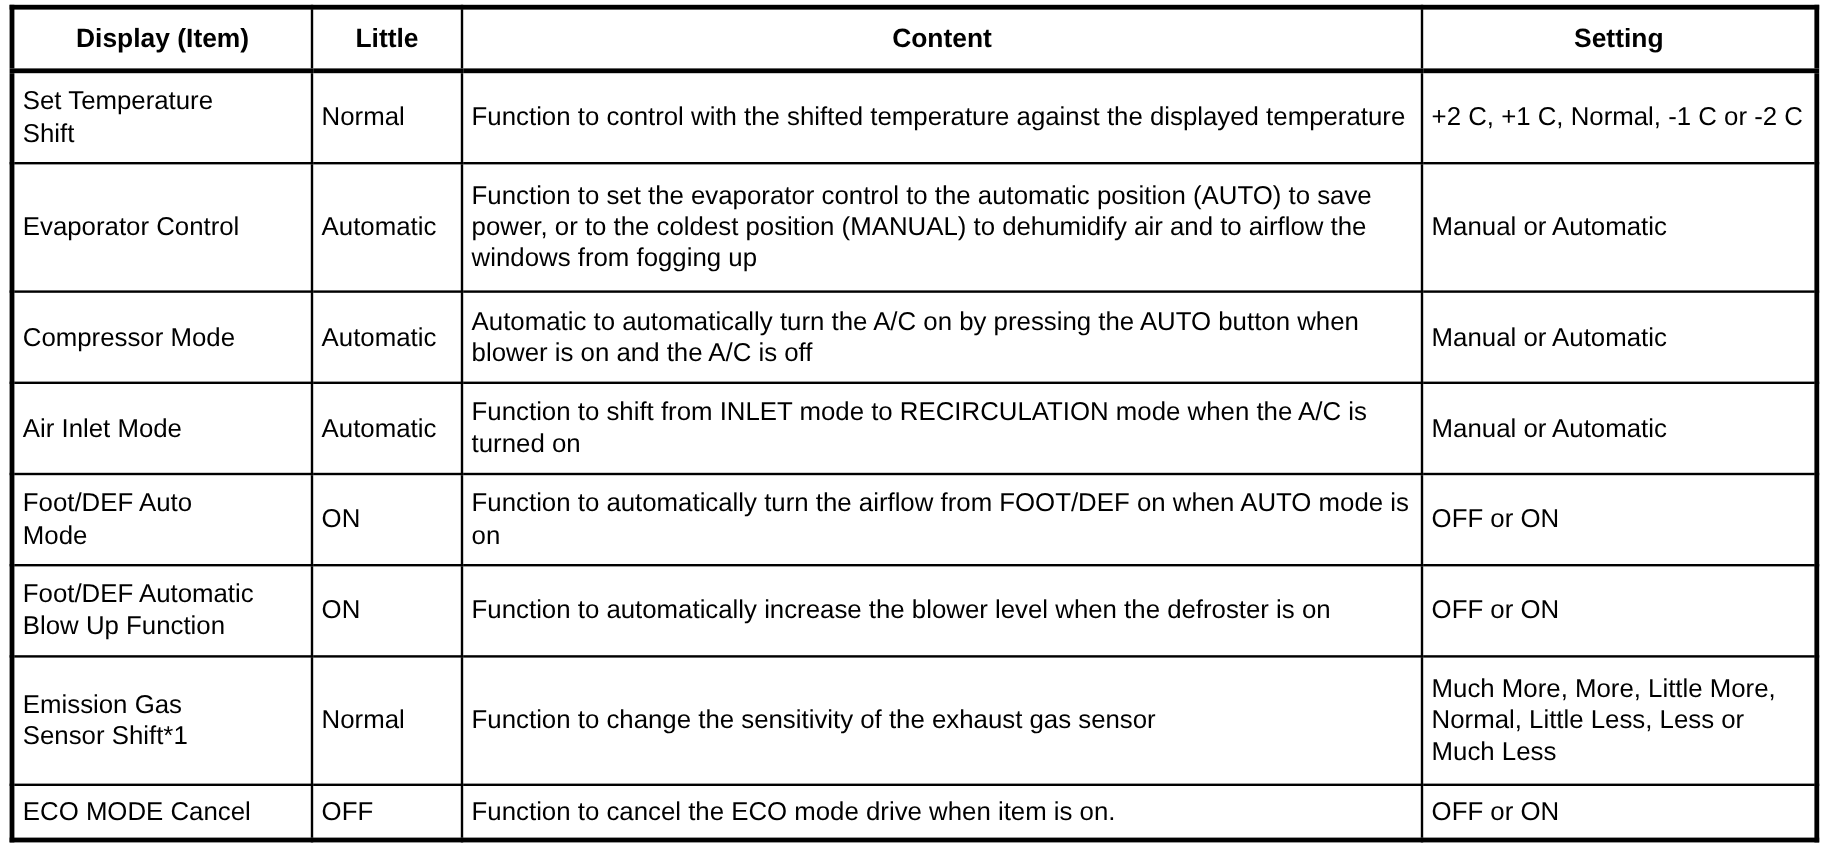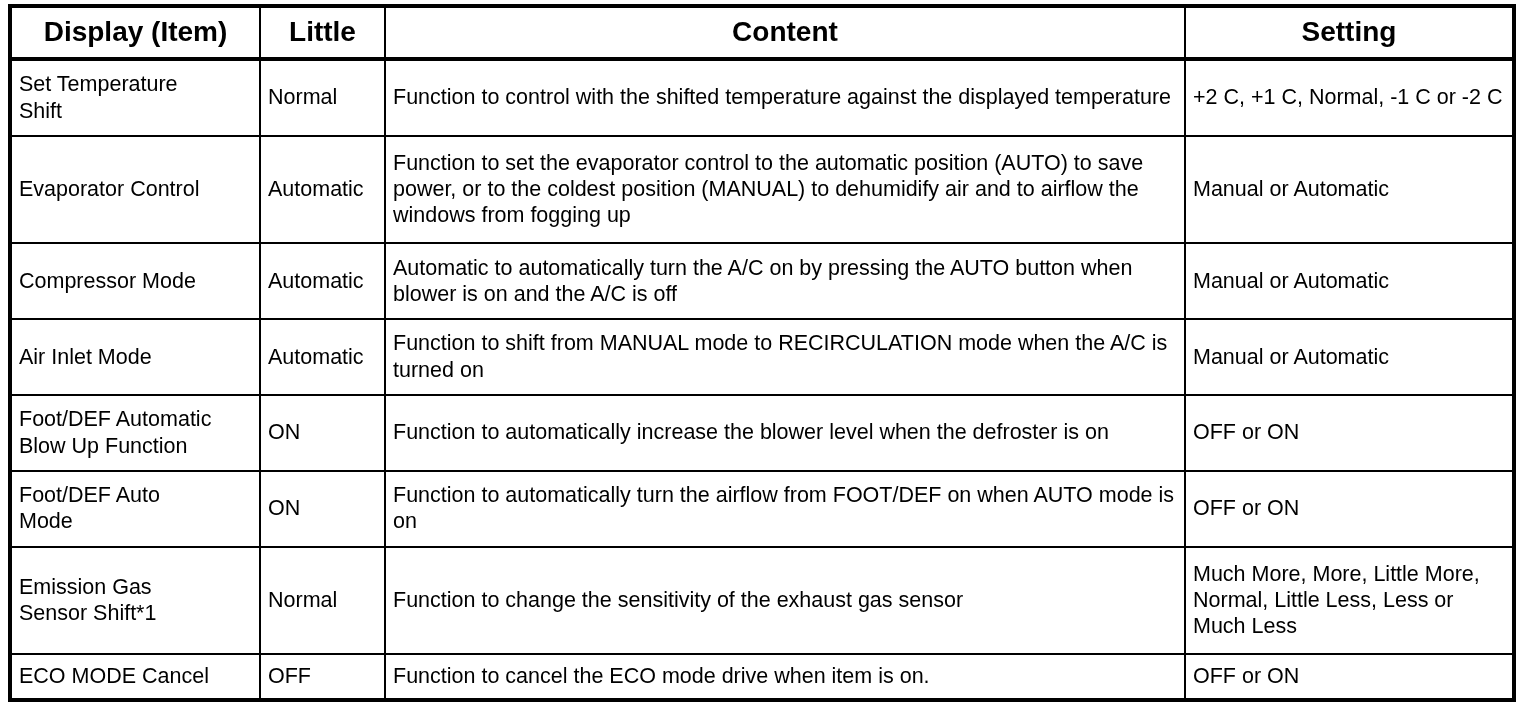--- a/index.html
+++ b/index.html
@@ -43,21 +43,21 @@
     font-size: 21.5px;
     line-height: 1.22;
     padding: 3px 7px 4px 7px;
     text-align: left;
     font-weight: normal;
   }
 
   table.spec-table thead th {
     font-weight: bold;
     text-align: center;
-    font-size: 28px;
+    font-size: 22px;
     border-bottom: 4px solid #000000;
     padding-top: 4px;
     padding-bottom: 5px;
     height: 40px;
   }
 
   table.spec-table tbody td {
     height: 1px;
   }
 
@@ -133,51 +133,51 @@
           </td>
         </tr>
         <tr data-name="table-row">
           <td data-name="cell-display">
             <span class="cell-text" data-name="cell-display-text">Air Inlet Mode</span>
           </td>
           <td data-name="cell-default">
             <span class="cell-text" data-name="cell-default-text">Automatic</span>
           </td>
           <td data-name="cell-content">
-            <span class="cell-text" data-name="cell-content-text">Function to shift from MANUAL mode to RECIRCULATION mode when the A/C is turned on</span>
+            <span class="cell-text" data-name="cell-content-text">Function to shift from INLET mode to RECIRCULATION mode when the A/C is turned on</span>
           </td>
           <td data-name="cell-setting">
             <span class="cell-text" data-name="cell-setting-text">Manual or Automatic</span>
+          </td>
+        </tr>
+        <tr data-name="table-row">
+          <td data-name="cell-display">
+            <span class="cell-text" data-name="cell-display-text">Foot/DEF Auto
+Mode</span>
+          </td>
+          <td data-name="cell-default">
+            <span class="cell-text" data-name="cell-default-text">ON</span>
+          </td>
+          <td data-name="cell-content">
+            <span class="cell-text" data-name="cell-content-text">Function to automatically turn the airflow from FOOT/DEF on when AUTO mode is on</span>
+          </td>
+          <td data-name="cell-setting">
+            <span class="cell-text" data-name="cell-setting-text">OFF or ON</span>
           </td>
         </tr>
         <tr data-name="table-row">
           <td data-name="cell-display">
             <span class="cell-text" data-name="cell-display-text">Foot/DEF Automatic
 Blow Up Function</span>
           </td>
           <td data-name="cell-default">
             <span class="cell-text" data-name="cell-default-text">ON</span>
           </td>
           <td data-name="cell-content">
             <span class="cell-text" data-name="cell-content-text">Function to automatically increase the blower level when the defroster is on</span>
-          </td>
-          <td data-name="cell-setting">
-            <span class="cell-text" data-name="cell-setting-text">OFF or ON</span>
-          </td>
-        </tr>
-        <tr data-name="table-row">
-          <td data-name="cell-display">
-            <span class="cell-text" data-name="cell-display-text">Foot/DEF Auto
-Mode</span>
-          </td>
-          <td data-name="cell-default">
-            <span class="cell-text" data-name="cell-default-text">ON</span>
-          </td>
-          <td data-name="cell-content">
-            <span class="cell-text" data-name="cell-content-text">Function to automatically turn the airflow from FOOT/DEF on when AUTO mode is on</span>
           </td>
           <td data-name="cell-setting">
             <span class="cell-text" data-name="cell-setting-text">OFF or ON</span>
           </td>
         </tr>
         <tr data-name="table-row">
           <td data-name="cell-display">
             <span class="cell-text" data-name="cell-display-text">Emission Gas
 Sensor Shift*1</span>
           </td>

